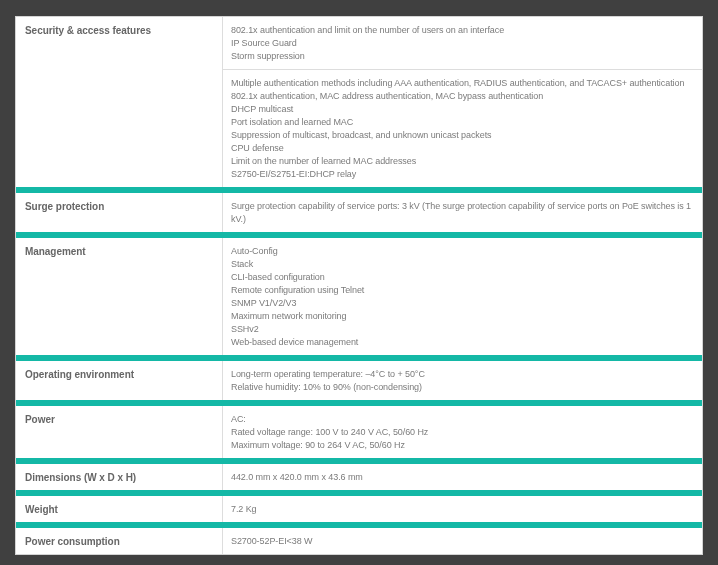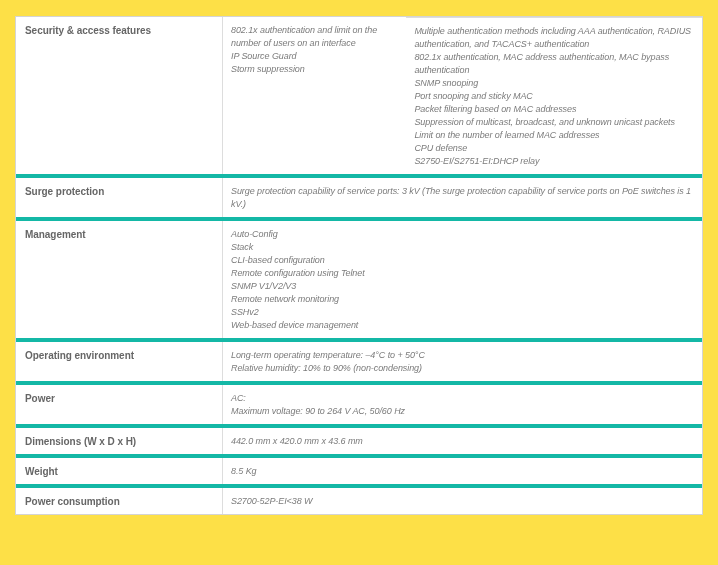--- a/index.html
+++ b/index.html
@@ -4,57 +4,57 @@
 <style>
   html, body {
     margin: 0;
     padding: 0;
     background: #ffffff;
   }
   .page {
     position: relative;
     width: 718px;
     height: 565px;
-    background: #fde047;
+    background: #404040;
     font-family: "Liberation Sans", sans-serif;
     overflow: hidden;
   }
   .spec-table {
     position: absolute;
     left: 15px;
     top: 16px;
     width: 688px;
     box-sizing: border-box;
     border: 1px solid #d4d4d4;
     background: #ffffff;
   }
   .spec-row {
     display: flex;
     align-items: stretch;
   }
   .spec-row + .spec-row {
-    border-top: 4px solid #14b8a6;
+    border-top: 6px solid #14b8a6;
   }
   .label-cell {
     flex: 0 0 206px;
     width: 206px;
     box-sizing: border-box;
     padding: 7px 8px 6px 9px;
     font-size: 10px;
     font-weight: bold;
     color: #666666;
     line-height: 13px;
     letter-spacing: -0.05px;
   }
   .value-col {
     flex: 1 1 auto;
     min-width: 0;
     border-left: 1px solid #dddddd;
     display: flex;
-    font-style: italic;
+    flex-direction: column;
   }
   .value-cell {
     box-sizing: border-box;
     padding: 7px 6px 6px 8px;
     font-size: 9px;
     color: #7b7b7b;
     line-height: 13px;
     letter-spacing: -0.08px;
   }
   .value-cell + .value-cell {
@@ -76,26 +76,25 @@
         <div class="label-cell">Security &amp; access features</div>
         <div class="value-col">
           <div class="value-cell">
             <div class="text-line">802.1x authentication and limit on the number of users on an interface</div>
             <div class="text-line">IP Source Guard</div>
             <div class="text-line">Storm suppression</div>
           </div>
           <div class="value-cell">
             <div class="text-line">Multiple authentication methods including AAA authentication, RADIUS authentication, and TACACS+ authentication</div>
             <div class="text-line">802.1x authentication, MAC address authentication, MAC bypass authentication</div>
-            <div class="text-line">SNMP snooping</div>
-            <div class="text-line">Port snooping and sticky MAC</div>
-            <div class="text-line">Packet filtering based on MAC addresses</div>
+            <div class="text-line">DHCP multicast</div>
+            <div class="text-line">Port isolation and learned MAC</div>
             <div class="text-line">Suppression of multicast, broadcast, and unknown unicast packets</div>
+            <div class="text-line">CPU defense</div>
             <div class="text-line">Limit on the number of learned MAC addresses</div>
-            <div class="text-line">CPU defense</div>
             <div class="text-line">S2750-EI/S2751-EI:DHCP relay</div>
           </div>
         </div>
       </div>
       <div class="spec-row">
         <div class="label-cell">Surge protection</div>
         <div class="value-col">
           <div class="value-cell">
             <div class="text-line">Surge protection capability of service ports: 3 kV (The surge protection capability of service ports on PoE switches is 1 kV.)</div>
           </div>
@@ -103,57 +102,58 @@
       </div>
       <div class="spec-row">
         <div class="label-cell">Management</div>
         <div class="value-col">
           <div class="value-cell">
             <div class="text-line">Auto-Config</div>
             <div class="text-line">Stack</div>
             <div class="text-line">CLI-based configuration</div>
             <div class="text-line">Remote configuration using Telnet</div>
             <div class="text-line">SNMP V1/V2/V3</div>
-            <div class="text-line">Remote network monitoring</div>
+            <div class="text-line">Maximum network monitoring</div>
             <div class="text-line">SSHv2</div>
             <div class="text-line">Web-based device management</div>
           </div>
         </div>
       </div>
       <div class="spec-row">
         <div class="label-cell">Operating environment</div>
         <div class="value-col">
           <div class="value-cell">
             <div class="text-line">Long-term operating temperature: –4°C to + 50°C</div>
             <div class="text-line">Relative humidity: 10% to 90% (non-condensing)</div>
           </div>
         </div>
       </div>
       <div class="spec-row">
         <div class="label-cell">Power</div>
         <div class="value-col">
           <div class="value-cell">
             <div class="text-line">AC:</div>
+            <div class="text-line">Rated voltage range: 100 V to 240 V AC, 50/60 Hz</div>
             <div class="text-line">Maximum voltage: 90 to 264 V AC, 50/60 Hz</div>
           </div>
         </div>
       </div>
       <div class="spec-row">
         <div class="label-cell">Dimensions (W x D x H)</div>
         <div class="value-col">
           <div class="value-cell">
             <div class="text-line">442.0 mm x 420.0 mm x 43.6 mm</div>
           </div>
         </div>
       </div>
       <div class="spec-row">
         <div class="label-cell">Weight</div>
         <div class="value-col">
           <div class="value-cell">
-            <div class="text-line">8.5 Kg</div>
+            <div class="text-line">7.2 Kg</div>
           </div>
         </div>
       </div>
       <div class="spec-row">
         <div class="label-cell">Power consumption</div>
         <div class="value-col">
           <div class="value-cell">
             <div class="text-line">S2700-52P-EI&lt;38 W</div>
           </div>
         </div>

